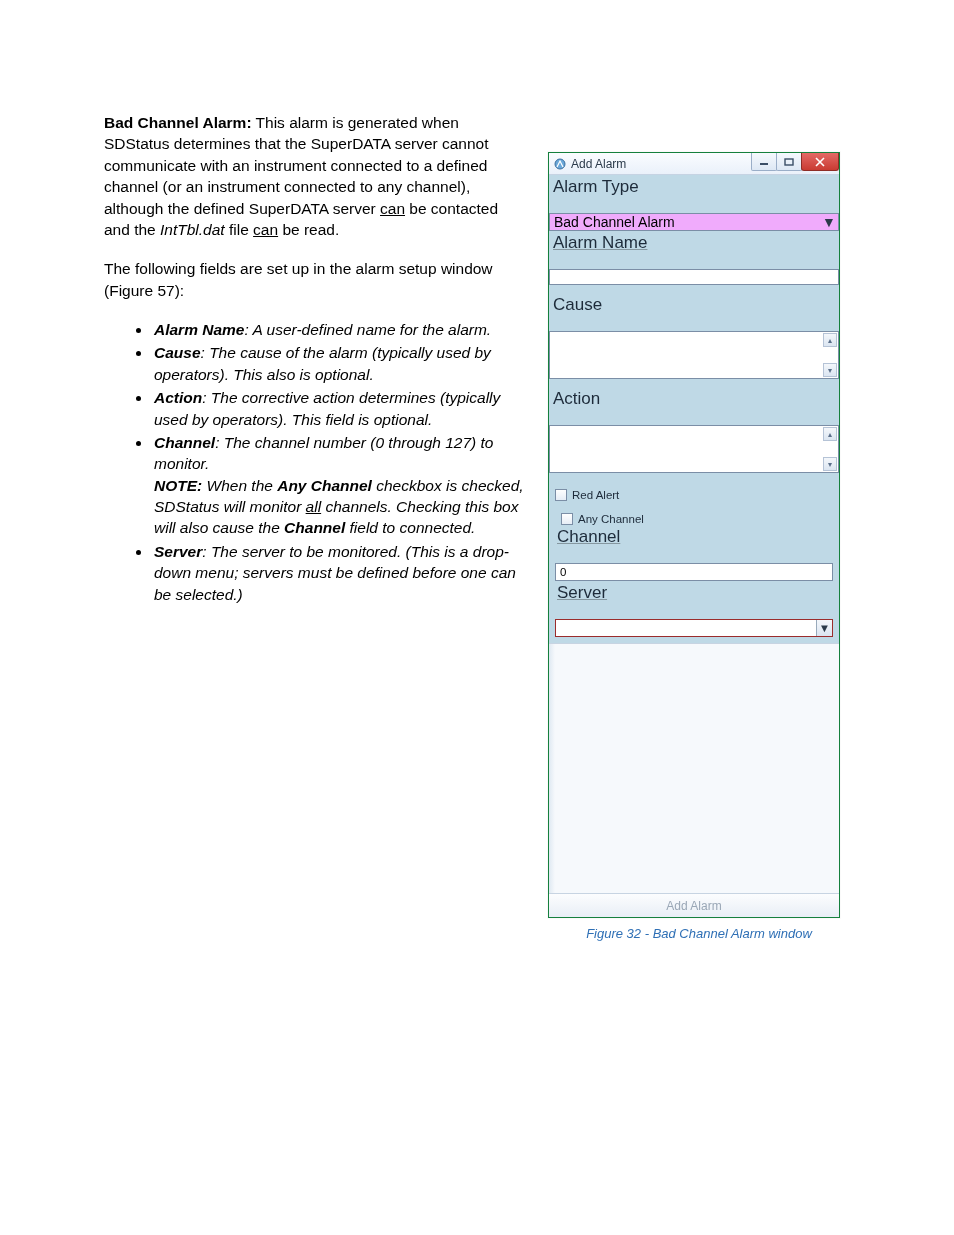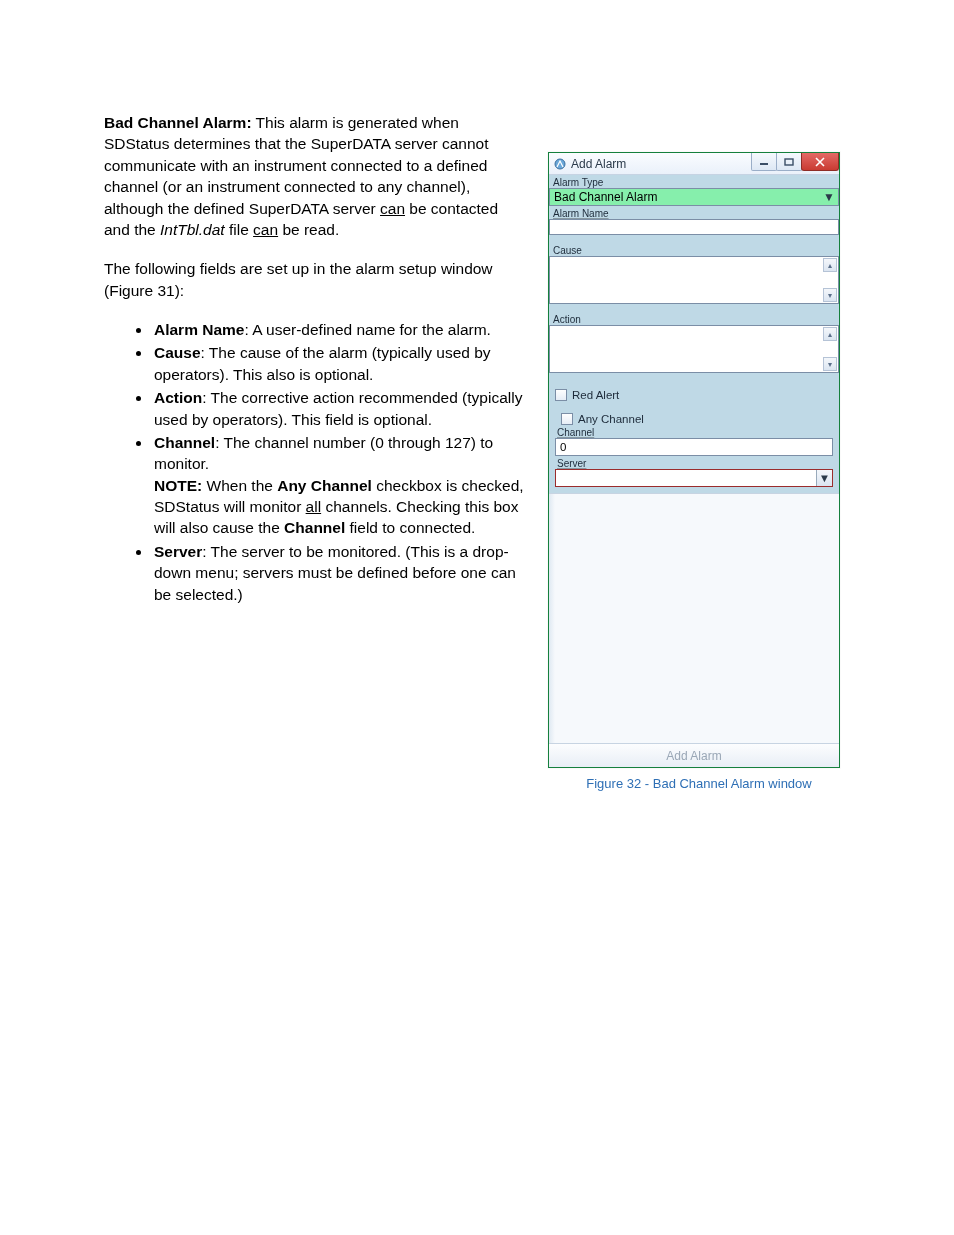--- a/index.html
+++ b/index.html
@@ -32,20 +32,21 @@
     flex: 0 0 302px;
     padding-top: 40px;
   }
   .para { margin: 0 0 18px 0; }
   .bold { font-weight: 700; }
   .italic { font-style: italic; }
   .underline { text-decoration: underline; }
   ul.fields {
     margin: 0 0 34px 0;
     padding-left: 48px;
+    font-style: italic;
   }
   ul.fields li {
     margin-bottom: 2px;
     padding-left: 2px;
   }
   ul.fields li::marker { font-size: 16px; }
 
   
   .window {
     border: 1px solid #15803d;
@@ -95,37 +96,37 @@
     color: #fff;
     border-radius: 0 0 3px 3px;
   }
   .tb-btn svg { display:block; }
 
   .win-body {
     background: #bfd9e6;
     padding: 0 0 0 0;
   }
   .field-label {
-    font-size: 10px;
+    font-size: 17px;
     color: #1d2b3a;
-    padding: 2px 4px 0 4px;
+    padding: 2px 4px 16px 4px;
     text-decoration: underline;
     text-decoration-color: rgba(0,0,0,0.3);
   }
   .field-label.nou { text-decoration: none; }
   .combo {
     height: 18px;
-    background: #86efac;
+    background: #f0abfc;
     border: 1px solid #7b8ea6;
     margin: 0;
     display: flex;
     align-items: center;
     justify-content: space-between;
     padding: 0 2px 0 4px;
-    font-size: 12px;
+    font-size: 14px;
   }
   .combo .arrow {
     width: 14px;
     display:flex; align-items:center; justify-content:center;
     color:#2b3a4a;
   }
   .textbox {
     height: 16px;
     background: #fff;
     border: 1px solid #7b8ea6;
@@ -195,47 +196,48 @@
     border-top:1px solid #c7d4e2;
     color:#9aa7b6;
     font-size:12px;
     display:flex; align-items:center; justify-content:center;
   }
   .caption {
     text-align:center;
     color:#2e6fb5;
     font-size:13px;
     margin-top:8px;
+    font-style:italic;
   }
   .gap8 { height:8px; }
   .gap12 { height:12px; }
 </style>
 </head>
 <body>
 
 <div class="page">
   <div class="content">
 
     <div class="col-left">
 
       <p class="para">
         <span class="bold">Bad Channel Alarm:</span><span> This alarm is generated when SDStatus determines that the SuperDATA server cannot communicate with an instrument connected to a defined channel (or an instrument connected to any channel), although the defined SuperDATA server </span><span class="underline">can</span><span> be contacted and the </span><span class="italic">IntTbl.dat</span><span>  file </span><span class="underline">can</span><span> be read.</span>
       </p>
 
-      <p class="para">The following fields are set up in the alarm setup window (Figure 31):</p>
+      <p class="para">The following fields are set up in the alarm setup window (Figure 57):</p>
 
       <ul class="fields">
         <li>
           <span class="bold">Alarm Name</span><span>: A user-defined name for the alarm.</span>
         </li>
         <li>
           <span class="bold">Cause</span><span>: The cause of the alarm (typically used by operators). This also is optional.</span>
         </li>
         <li>
-          <span class="bold">Action</span><span>: The corrective action recommended (typically used by operators). This field is optional.</span>
+          <span class="bold">Action</span><span>: The corrective action determines (typically used by operators). This field is optional.</span>
         </li>
         <li>
           <span class="bold">Channel</span><span>: The channel number (0 through 127) to monitor.</span><br>
           <span class="bold">NOTE:</span><span> When the </span><span class="bold">Any Channel</span><span> checkbox is checked, SDStatus will monitor </span><span class="underline">all</span><span> channels. Checking this box will also cause the </span><span class="bold">Channel</span><span> field to connected.</span>
         </li>
         <li>
           <span class="bold">Server</span><span>: The server to be monitored. (This is a drop-down menu; servers must be defined before one can be selected.)</span>
         </li>
       </ul>
 

